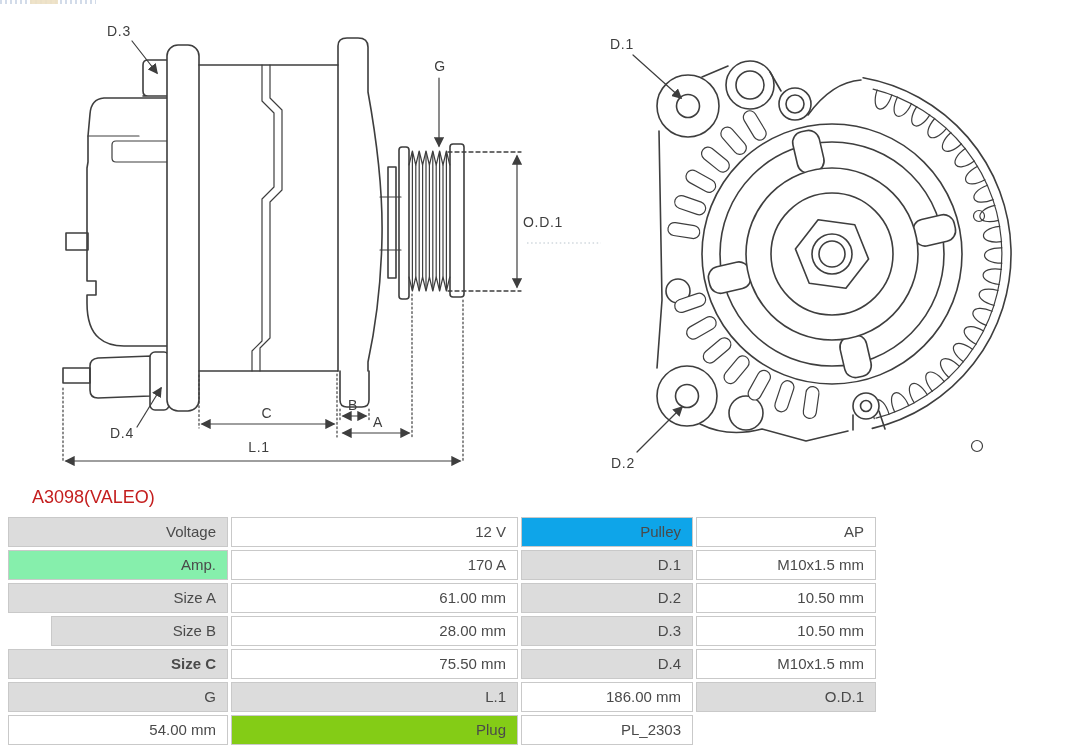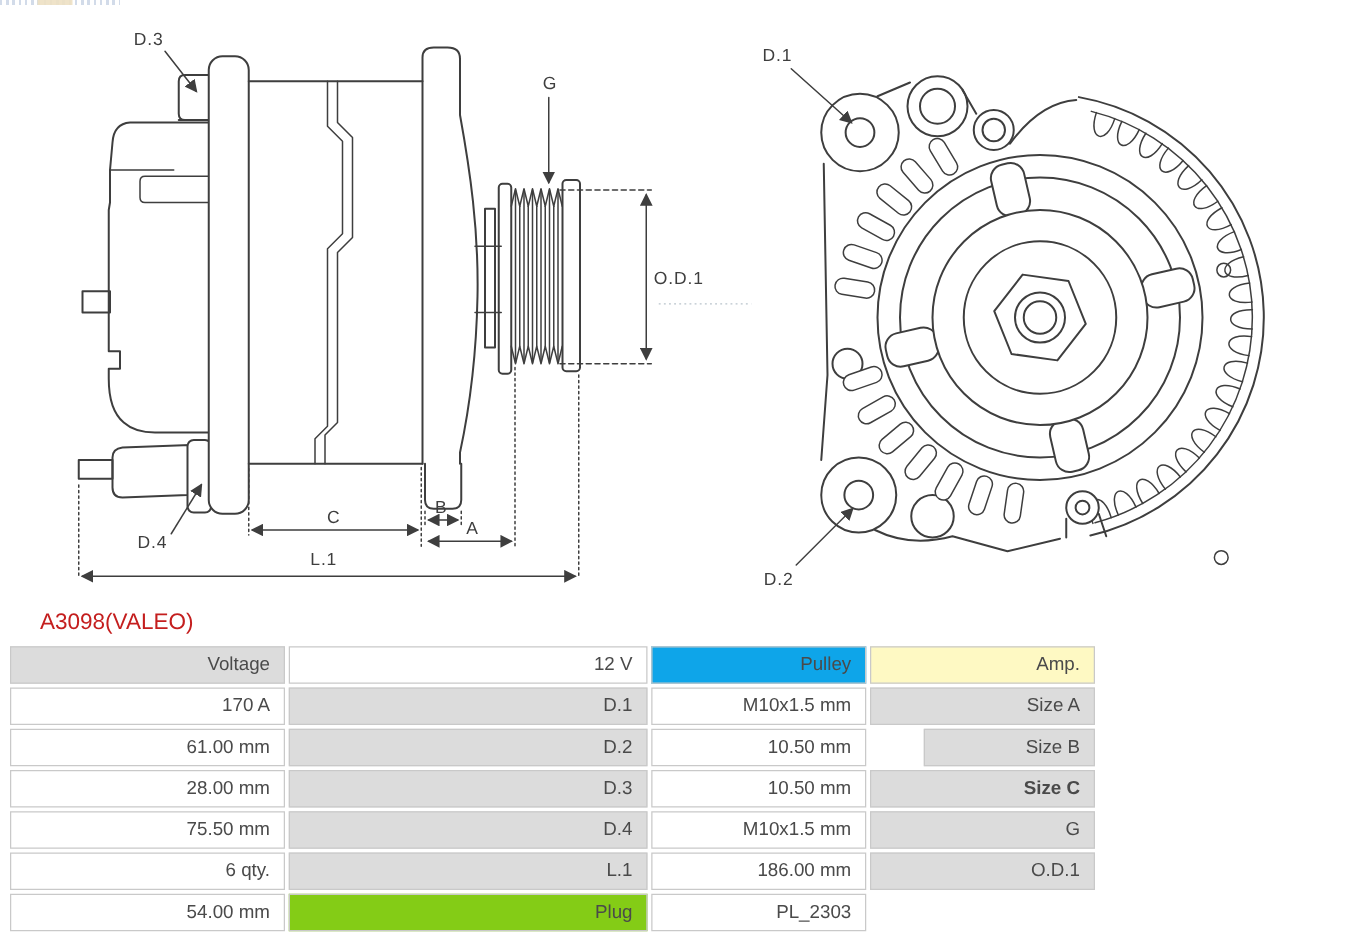--- a/index.html
+++ b/index.html
@@ -210,38 +210,38 @@
       <path class="ln thin" d="M637,452 L682,407" marker-end="url(#arr)"></path>
     </g>
   </svg>
 
   <div class="title" style="color: rgb(196, 30, 30);">A3098(VALEO)</div>
 
   <div class="spec">
       <div class="cell label" style="background: rgb(220, 220, 220);">Voltage</div>
       <div class="cell value">12 V</div>
       <div class="cell label" style="background: #0ea5e9;">Pulley</div>
-      <div class="cell label" style="background: #fef9c3;">Amp.</div>
+      <div class="cell value">AP</div>
+      <div class="cell label" style="background: #86efac;">Amp.</div>
       <div class="cell value">170 A</div>
       <div class="cell label" style="background: rgb(220, 220, 220);">D.1</div>
       <div class="cell value">M10x1.5 mm</div>
       <div class="cell label" style="background: rgb(220, 220, 220);">Size A</div>
       <div class="cell value">61.00 mm</div>
       <div class="cell label" style="background: rgb(220, 220, 220);">D.2</div>
       <div class="cell value">10.50 mm</div>
       <div class="cell label" style="background: rgb(220, 220, 220); margin-left: 43px;">Size B</div>
       <div class="cell value">28.00 mm</div>
       <div class="cell label" style="background: rgb(220, 220, 220);">D.3</div>
       <div class="cell value">10.50 mm</div>
       <div class="cell label" style="background: rgb(220, 220, 220); font-weight: bold;">Size C</div>
       <div class="cell value">75.50 mm</div>
       <div class="cell label" style="background: rgb(220, 220, 220);">D.4</div>
       <div class="cell value">M10x1.5 mm</div>
       <div class="cell label" style="background: rgb(220, 220, 220);">G</div>
-      <div class="cell value">6 qty.</div>
       <div class="cell label" style="background: rgb(220, 220, 220);">L.1</div>
       <div class="cell value">186.00 mm</div>
       <div class="cell label" style="background: rgb(220, 220, 220);">O.D.1</div>
       <div class="cell value">54.00 mm</div>
       <div class="cell label" style="background: #84cc16;">Plug</div>
       <div class="cell value">PL_2303</div>
     </div>
 </div>
 
 </body></html>

